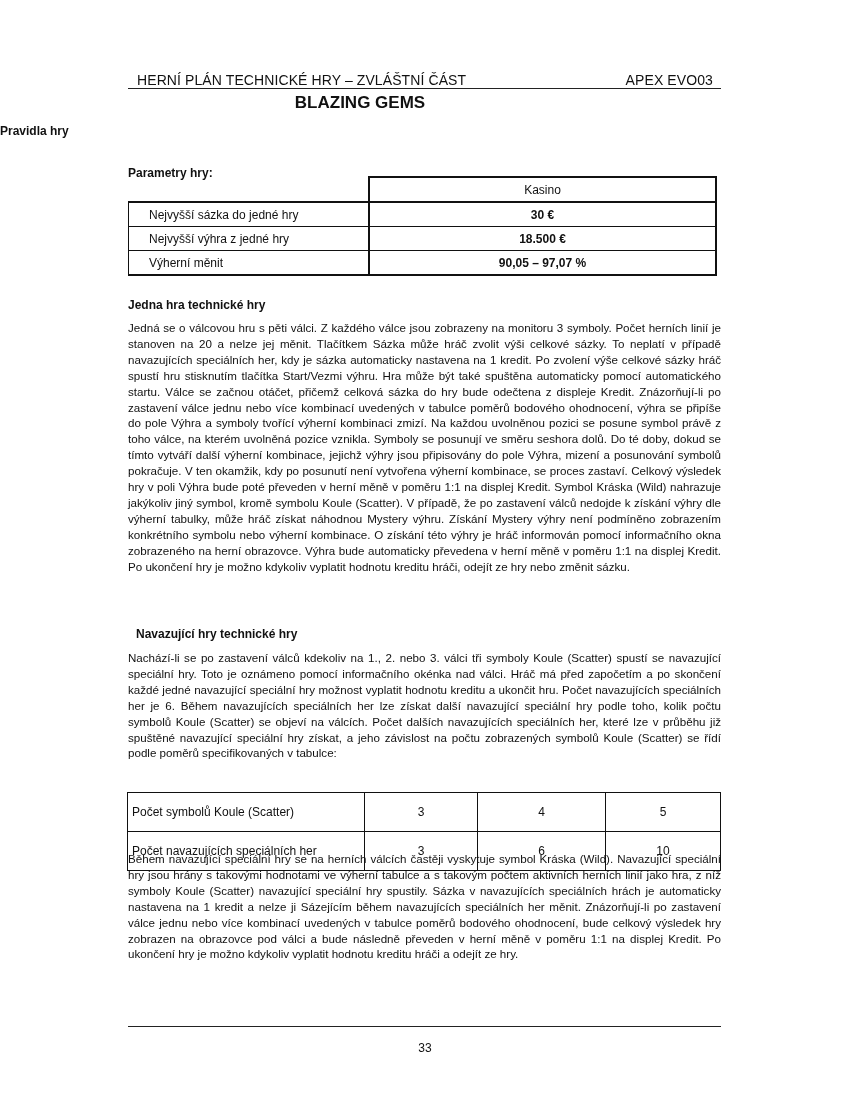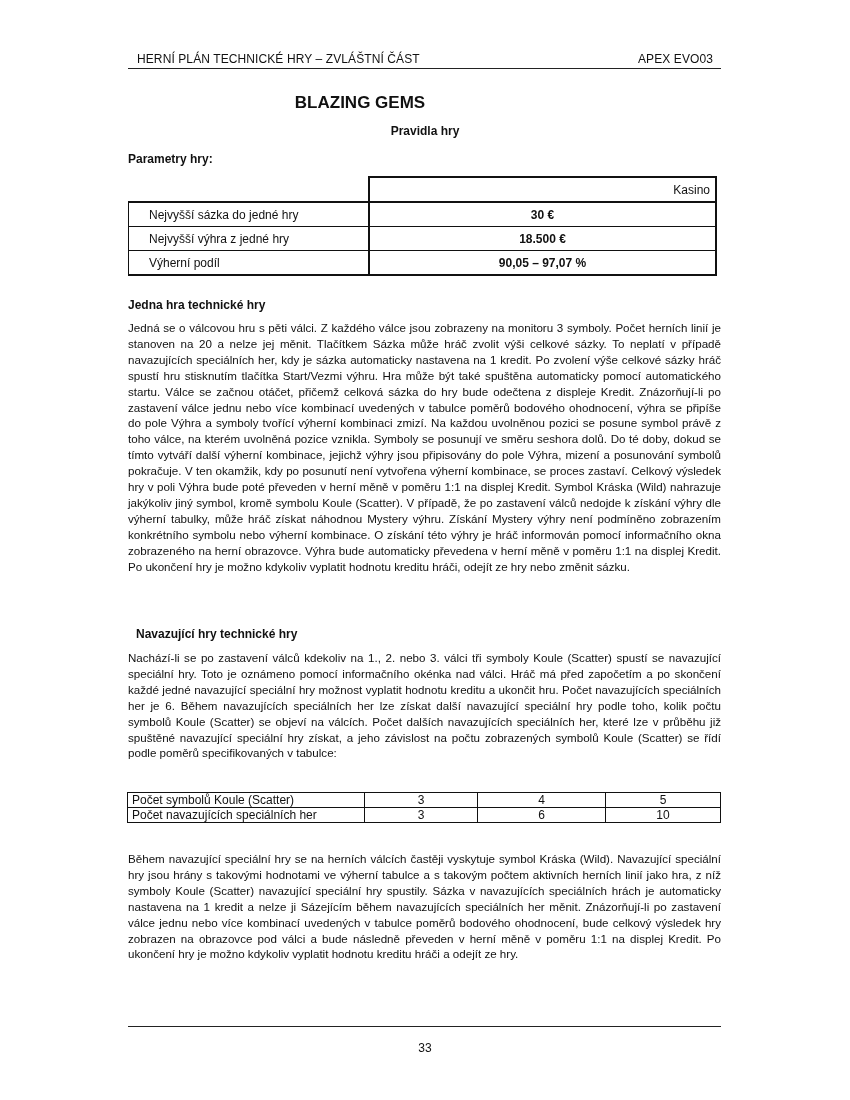--- a/index.html
+++ b/index.html
@@ -11,71 +11,71 @@
       width: 850px;
       height: 1100px;
       position: relative;
       font-family: "Liberation Sans", sans-serif;
       color: #111111;
       overflow: hidden;
     }
     .page-header {
       position: absolute;
       left: 128px;
-      top: 48px;
+      top: 68px;
       width: 593px;
       height: 20px;
       border-bottom: 1.5px solid #222;
-      font-size: 12px;
+      font-size: 14px;
       letter-spacing: 0.1px;
     }
     .page-header .left { position: absolute; left: 9px; top: 4px; }
     .page-header .right { position: absolute; right: 8px; top: 4px; }
 
     .doc-title {
       position: absolute;
       left: 0; width: 720px;
       top: 93px;
       text-align: center;
       font-size: 17px;
       font-weight: bold;
     }
     .doc-subtitle {
       position: absolute;
       left: 0; width: 850px;
       top: 124px;
-      text-align: center;
+      text-align: left;
       font-size: 12px;
       font-weight: bold;
     }
     .params-label {
       position: absolute;
       left: 128px;
-      top: 152px;
+      top: 166px;
       font-size: 12px;
       font-weight: bold;
     }
 
     
     .param-table {
       position: absolute;
       left: 128px;
       top: 176px;
       width: 589px;
       border-collapse: collapse;
       font-size: 12px;
     }
     .param-table td {
       height: 23px;
       padding: 0 5px;
       border: 1px solid #111;
     }
     .param-table td.val { text-align: center; width: 335px; }
     .param-table tr.head td.blank { border: none; border-right: 2px solid #111; border-bottom: 2px solid #111; }
-    .param-table tr.head td.val { border: 2px solid #111; text-align: right; }
+    .param-table tr.head td.val { border: 2px solid #111; }
     .param-table tr:last-child td { border-bottom: 2px solid #111; }
     .param-table td.lbl { border-left: 1.5px solid #111; padding-left: 20px; }
     .param-table td.val { border-right: 2px solid #111; }
     .param-table tr:not(.head) td.val { border-left: 2px solid #111; font-weight: bold; }
 
     .section-heading {
       position: absolute;
       left: 128px;
       font-size: 12px;
       font-weight: bold;
@@ -94,21 +94,21 @@
       position: absolute;
       left: 127px;
       top: 792px;
       width: 594px;
       border-collapse: collapse;
       font-size: 12px;
     }
     .scatter-table td {
       border: 1px solid #111;
       height: 14px;
-      padding: 0 4px;
+      padding: 12px 4px;
       line-height: 14px;
     }
     .scatter-table td.num { text-align: center; }
 
     .page-footer-line {
       position: absolute;
       left: 128px;
       top: 1026px;
       width: 593px;
       border-top: 1.5px solid #222;
@@ -141,21 +141,21 @@
   </tr>
   <tr>
     <td class="lbl">Nejvyšší sázka do jedné hry</td>
     <td class="val">30 €</td>
   </tr>
   <tr>
     <td class="lbl">Nejvyšší výhra z jedné hry</td>
     <td class="val">18.500 €</td>
   </tr>
   <tr>
-    <td class="lbl">Výherní podíl</td>
+    <td class="lbl">Výherní měnit</td>
     <td class="val">90,05 – 97,07 %</td>
   </tr>
 </tbody>
   </table>
 
 <div class="section-heading" style="top:298px;">Jedna hra technické hry</div>
 <div class="para" style="top:320px;">Jedná se o válcovou hru s pěti válci. Z každého válce jsou zobrazeny na monitoru 3 symboly. Počet herních linií je stanoven na 20 a nelze jej měnit. Tlačítkem Sázka může hráč zvolit výši celkové sázky. To neplatí v případě navazujících speciálních her, kdy je sázka automaticky nastavena na 1 kredit. Po zvolení výše celkové sázky hráč spustí hru stisknutím tlačítka Start/Vezmi výhru. Hra může být také spuštěna automaticky pomocí automatického startu. Válce se začnou otáčet, přičemž celková sázka do hry bude odečtena z displeje Kredit. Znázorňují-li po zastavení válce jednu nebo více kombinací uvedených v tabulce poměrů bodového ohodnocení, výhra se připíše do pole Výhra a symboly tvořící výherní kombinaci zmizí. Na každou uvolněnou pozici se posune symbol právě z toho válce, na kterém uvolněná pozice vznikla. Symboly se posunují ve směru seshora dolů. Do té doby, dokud se tímto vytváří další výherní kombinace, jejichž výhry jsou připisovány do pole Výhra, mizení a posunování symbolů pokračuje. V ten okamžik, kdy po posunutí není vytvořena výherní kombinace, se proces zastaví. Celkový výsledek hry v poli Výhra bude poté převeden v herní měně v poměru 1:1 na displej Kredit. Symbol Kráska (Wild) nahrazuje jakýkoliv jiný symbol, kromě symbolu Koule (Scatter). V případě, že po zastavení válců nedojde k získání výhry dle výherní tabulky, může hráč získat náhodnou Mystery výhru. Získání Mystery výhry není podmíněno zobrazením konkrétního symbolu nebo výherní kombinace. O získání této výhry je hráč informován pomocí informačního okna zobrazeného na herní obrazovce. Výhra bude automaticky převedena v herní měně v poměru 1:1 na displej Kredit. Po ukončení hry je možno kdykoliv vyplatit hodnotu kreditu hráči, odejít ze hry nebo změnit sázku.</div>
 
 <div class="section-heading" style="top:627px;margin-left:8px;">Navazující hry technické hry</div>
 <div class="para" style="top:650px;">Nachází-li se po zastavení válců kdekoliv na 1., 2. nebo 3. válci tři symboly Koule (Scatter) spustí se navazující speciální hry. Toto je oznámeno pomocí informačního okénka nad válci. Hráč má před započetím a po skončení každé jedné navazující speciální hry možnost vyplatit hodnotu kreditu a ukončit hru. Počet navazujících speciálních her je 6. Během navazujících speciálních her lze získat další navazující speciální hry podle toho, kolik počtu symbolů Koule (Scatter) se objeví na válcích. Počet dalších navazujících speciálních her, které lze v průběhu již spuštěné navazující speciální hry získat, a jeho závislost na počtu zobrazených symbolů Koule (Scatter) se řídí podle poměrů specifikovaných v tabulce:</div>

